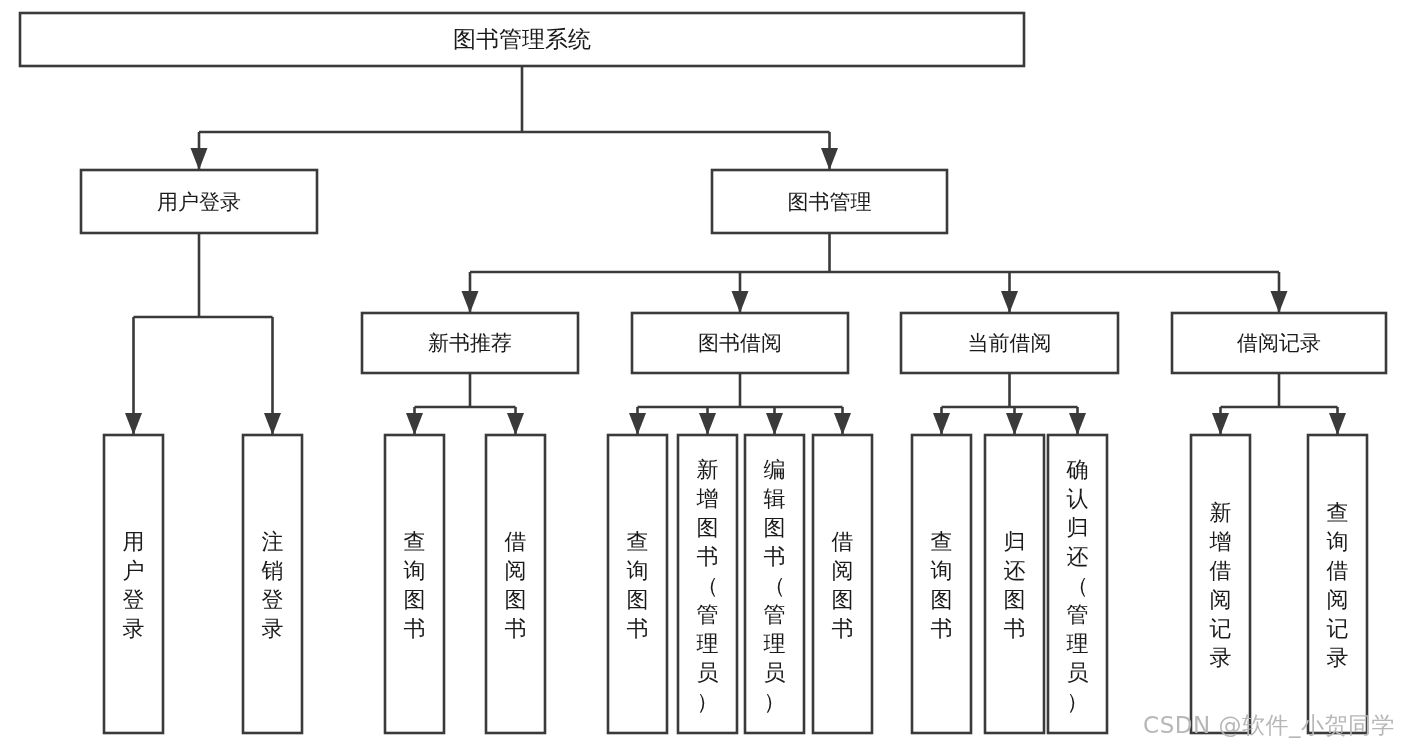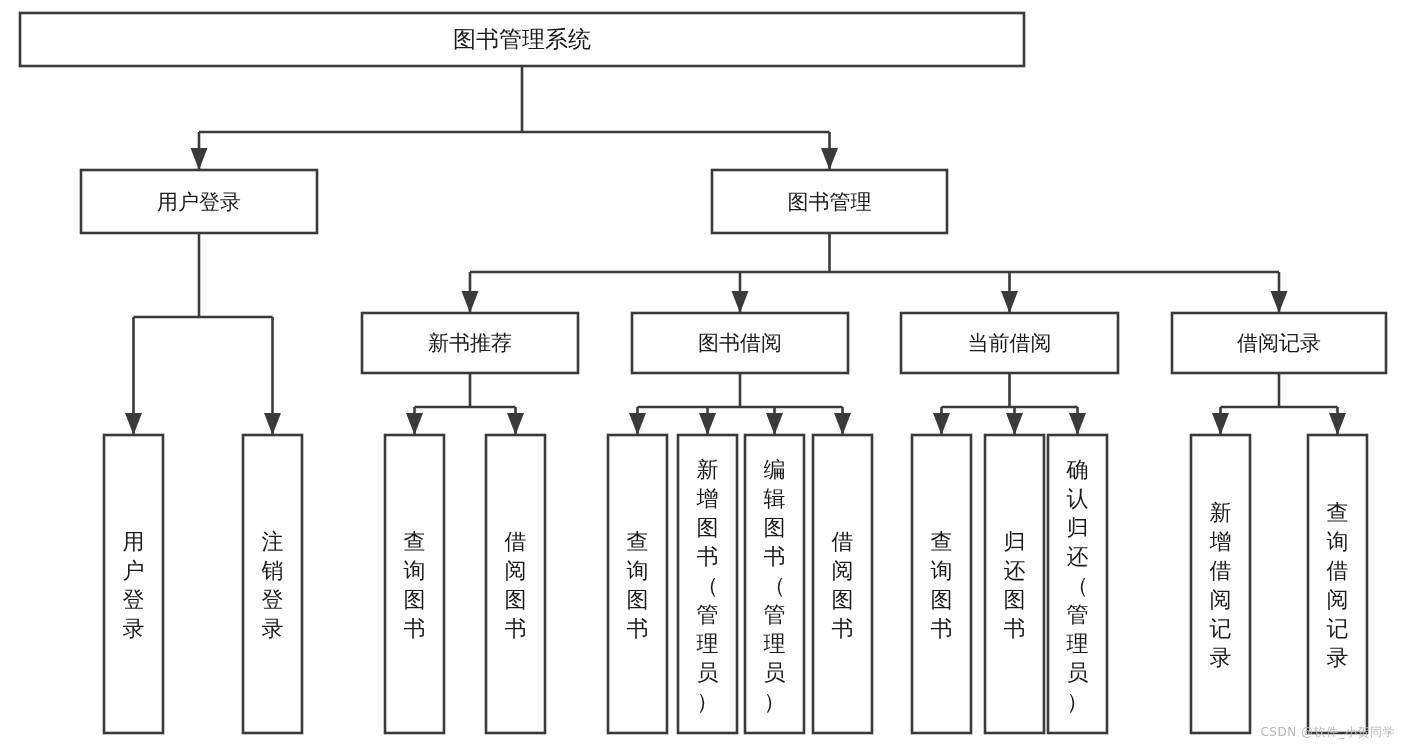--- a/index.html
+++ b/index.html
@@ -47,21 +47,21 @@
   }
   .arrow-head {
     fill: #3a3a3a;
     stroke: none;
   }
   .watermark {
     position: absolute;
     right: 10px;
     bottom: 6px;
     font-family: "DejaVu Sans", "Liberation Sans", sans-serif;
-    font-size: 12px;
+    font-size: 23px;
     color: #b7b7b7;
     white-space: nowrap;
     letter-spacing: 0.5px;
   }
 </style>
 </head>
 <body>
 
 <svg id="diagram" viewBox="0 0 1405 747">
   <g id="edges">

